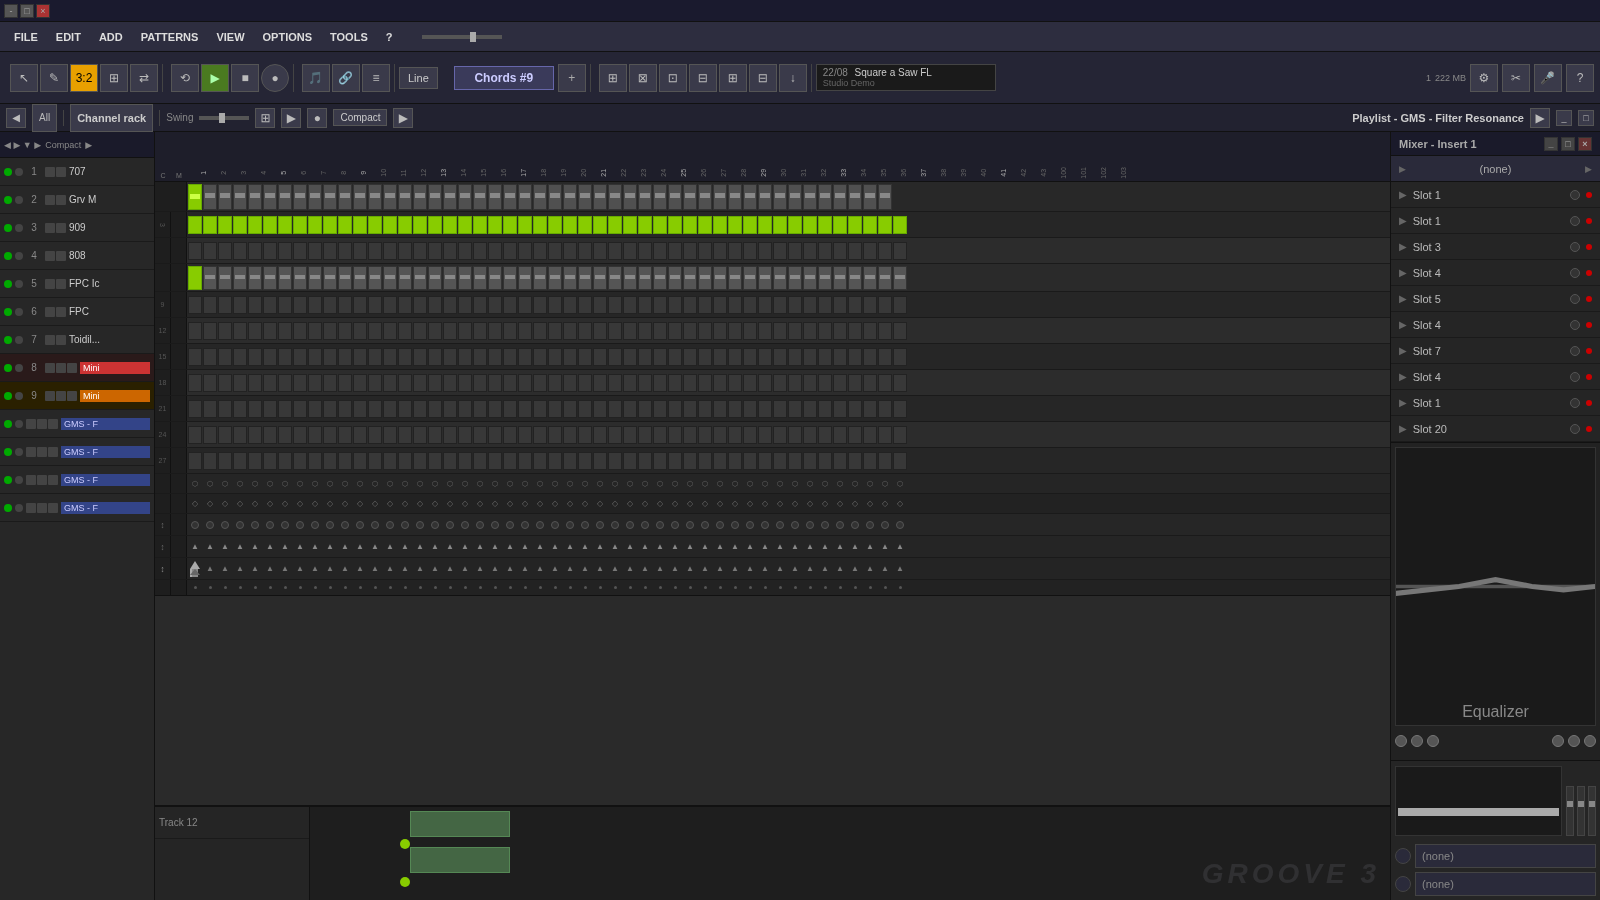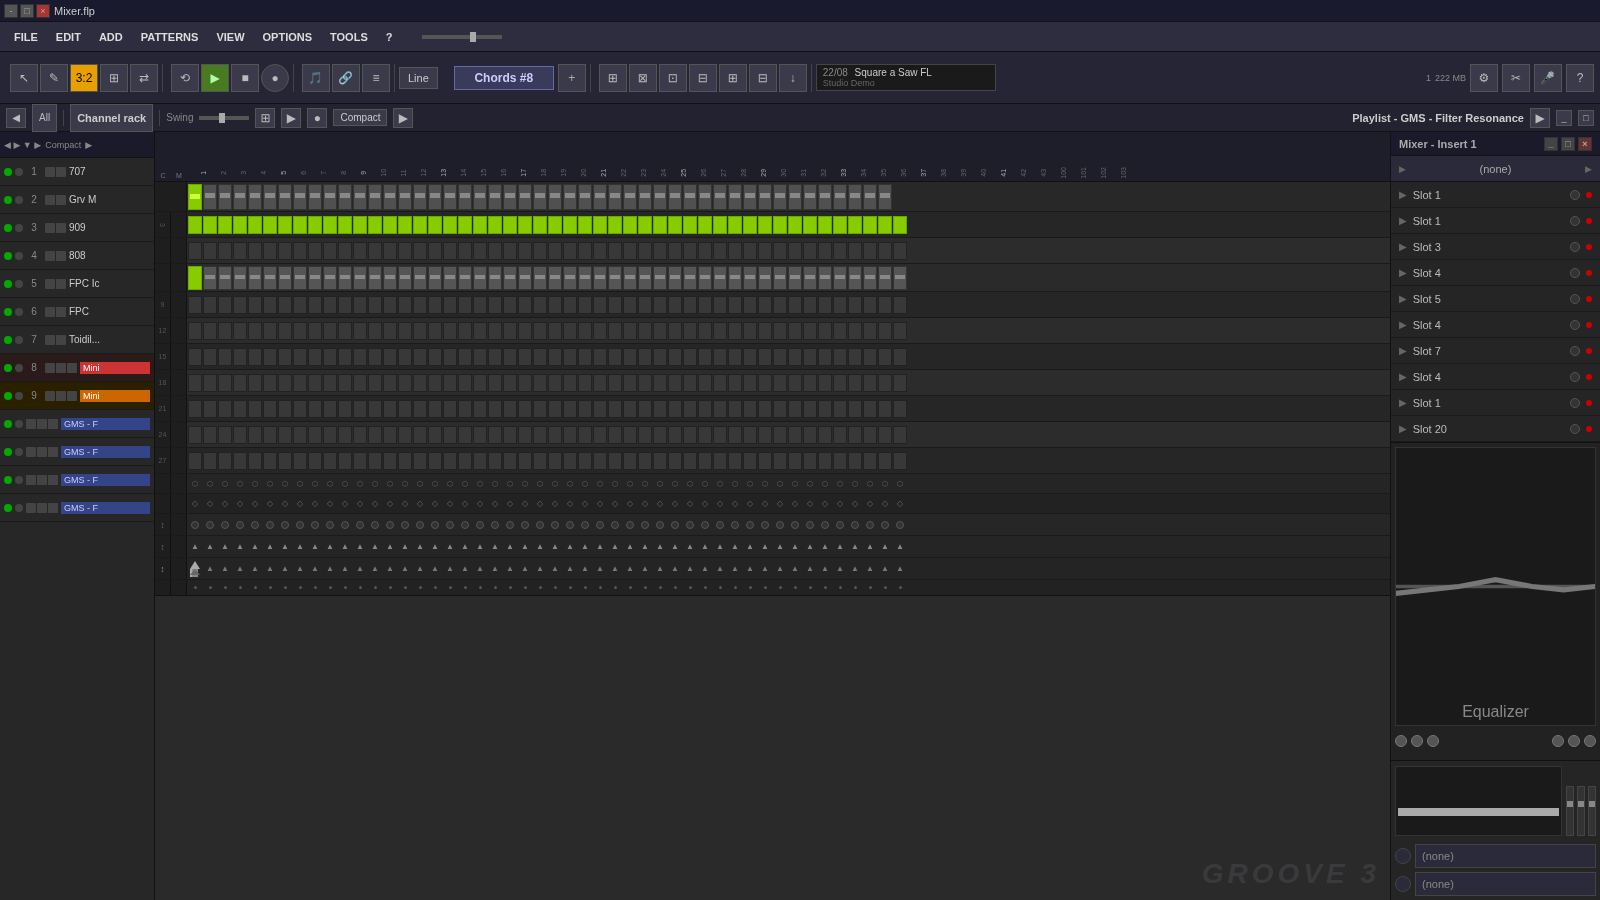--- a/index.html
+++ b/index.html
@@ -446,21 +446,20 @@
 <body>
 
 <div class="app-container">
 
   <div class="title-bar">
     <div class="title-bar-buttons">
       <div class="title-btn">-</div>
       <div class="title-btn">□</div>
       <div class="title-btn" style="background:#aa3333;">×</div>
     </div>
-    <span class="title-text">Mixer.flp</span>
   </div>
 
   <div class="menu-bar">
     <div class="menu-item">FILE</div>
     <div class="menu-item">EDIT</div>
     <div class="menu-item">ADD</div>
     <div class="menu-item">PATTERNS</div>
     <div class="menu-item">VIEW</div>
     <div class="menu-item">OPTIONS</div>
     <div class="menu-item">TOOLS</div>
@@ -496,21 +495,21 @@
     <div class="toolbar-section">
       <div class="tool-btn">🎵</div>
       <div class="tool-btn">🔗</div>
       <div class="tool-btn">≡</div>
     </div>
 
     <div class="line-display" style="margin-right:8px; background:#3a3a4a; border:1px solid #555; padding:4px 8px; font-size:11px; color:#ccc;">Line</div>
 
     <div class="toolbar-section" style="gap:4px;">
       <div class="chords-display">
-        <span>Chords #8</span>
+        <span>Chords #9</span>
       </div>
       <div class="tool-btn" style="color:#aaa;">+</div>
     </div>
 
     <div class="toolbar-section">
       <div class="tool-btn">⊞</div>
       <div class="tool-btn">⊠</div>
       <div class="tool-btn">⊡</div>
       <div class="tool-btn">⊟</div>
       <div class="tool-btn">⊞</div>
@@ -2290,20 +2289,35 @@
                 <div style="width:3px; height:3px; border-radius:50%; background:#555;"></div>
               </div>
               <div style="width:14px; height:12px; display:flex; align-items:center; justify-content:center; flex-shrink:0; cursor:pointer;">
                 <div style="width:3px; height:3px; border-radius:50%; background:#555;"></div>
               </div>
           </div>
         </div>
 
       </div>
 
+      <div class="bottom-playlist" style="height:95px; background:#1e1e1e; border-top:2px solid #111; display:flex; position:relative;">
+        <div style="width:155px; background:#252525; border-right:1px solid #111; flex-shrink:0;">
+          <div class="bp-track" style="height:32px; display:flex; align-items:center; padding:0 4px; font-size:10px; color:#888; border-bottom:1px solid #1a1a1a;">
+            <span>Track 12</span>
+          </div>
+        </div>
+        <div style="flex:1; background:#1e1e1e; position:relative; overflow:hidden;">
+
+          <div style="position:absolute; top:4px; left:100px; width:100px; height:26px; background:#446644; border:1px solid #558855; display:flex; align-items:center; padding:0 4px; font-size:9px; color:#aaccaa; cursor:pointer;"></div>
+          <div style="position:absolute; top:40px; left:100px; width:100px; height:26px; background:#446644; border:1px solid #558855; display:flex; align-items:center; padding:0 4px; font-size:9px; color:#aaccaa; cursor:pointer;"></div>
+
+          <div style="position:absolute; top:32px; left:90px; width:10px; height:10px; border-radius:50%; background:#88cc00;"></div>
+          <div style="position:absolute; top:70px; left:90px; width:10px; height:10px; border-radius:50%; background:#88cc00;"></div>
+        </div>
+      </div>
 
     </div>
 
     <div class="right-panel">
 
       <div class="mixer-title">
         <span>Mixer - Insert 1</span>
         <div class="mixer-title-btns">
           <div class="mixer-title-btn">_</div>
           <div class="mixer-title-btn">□</div>

